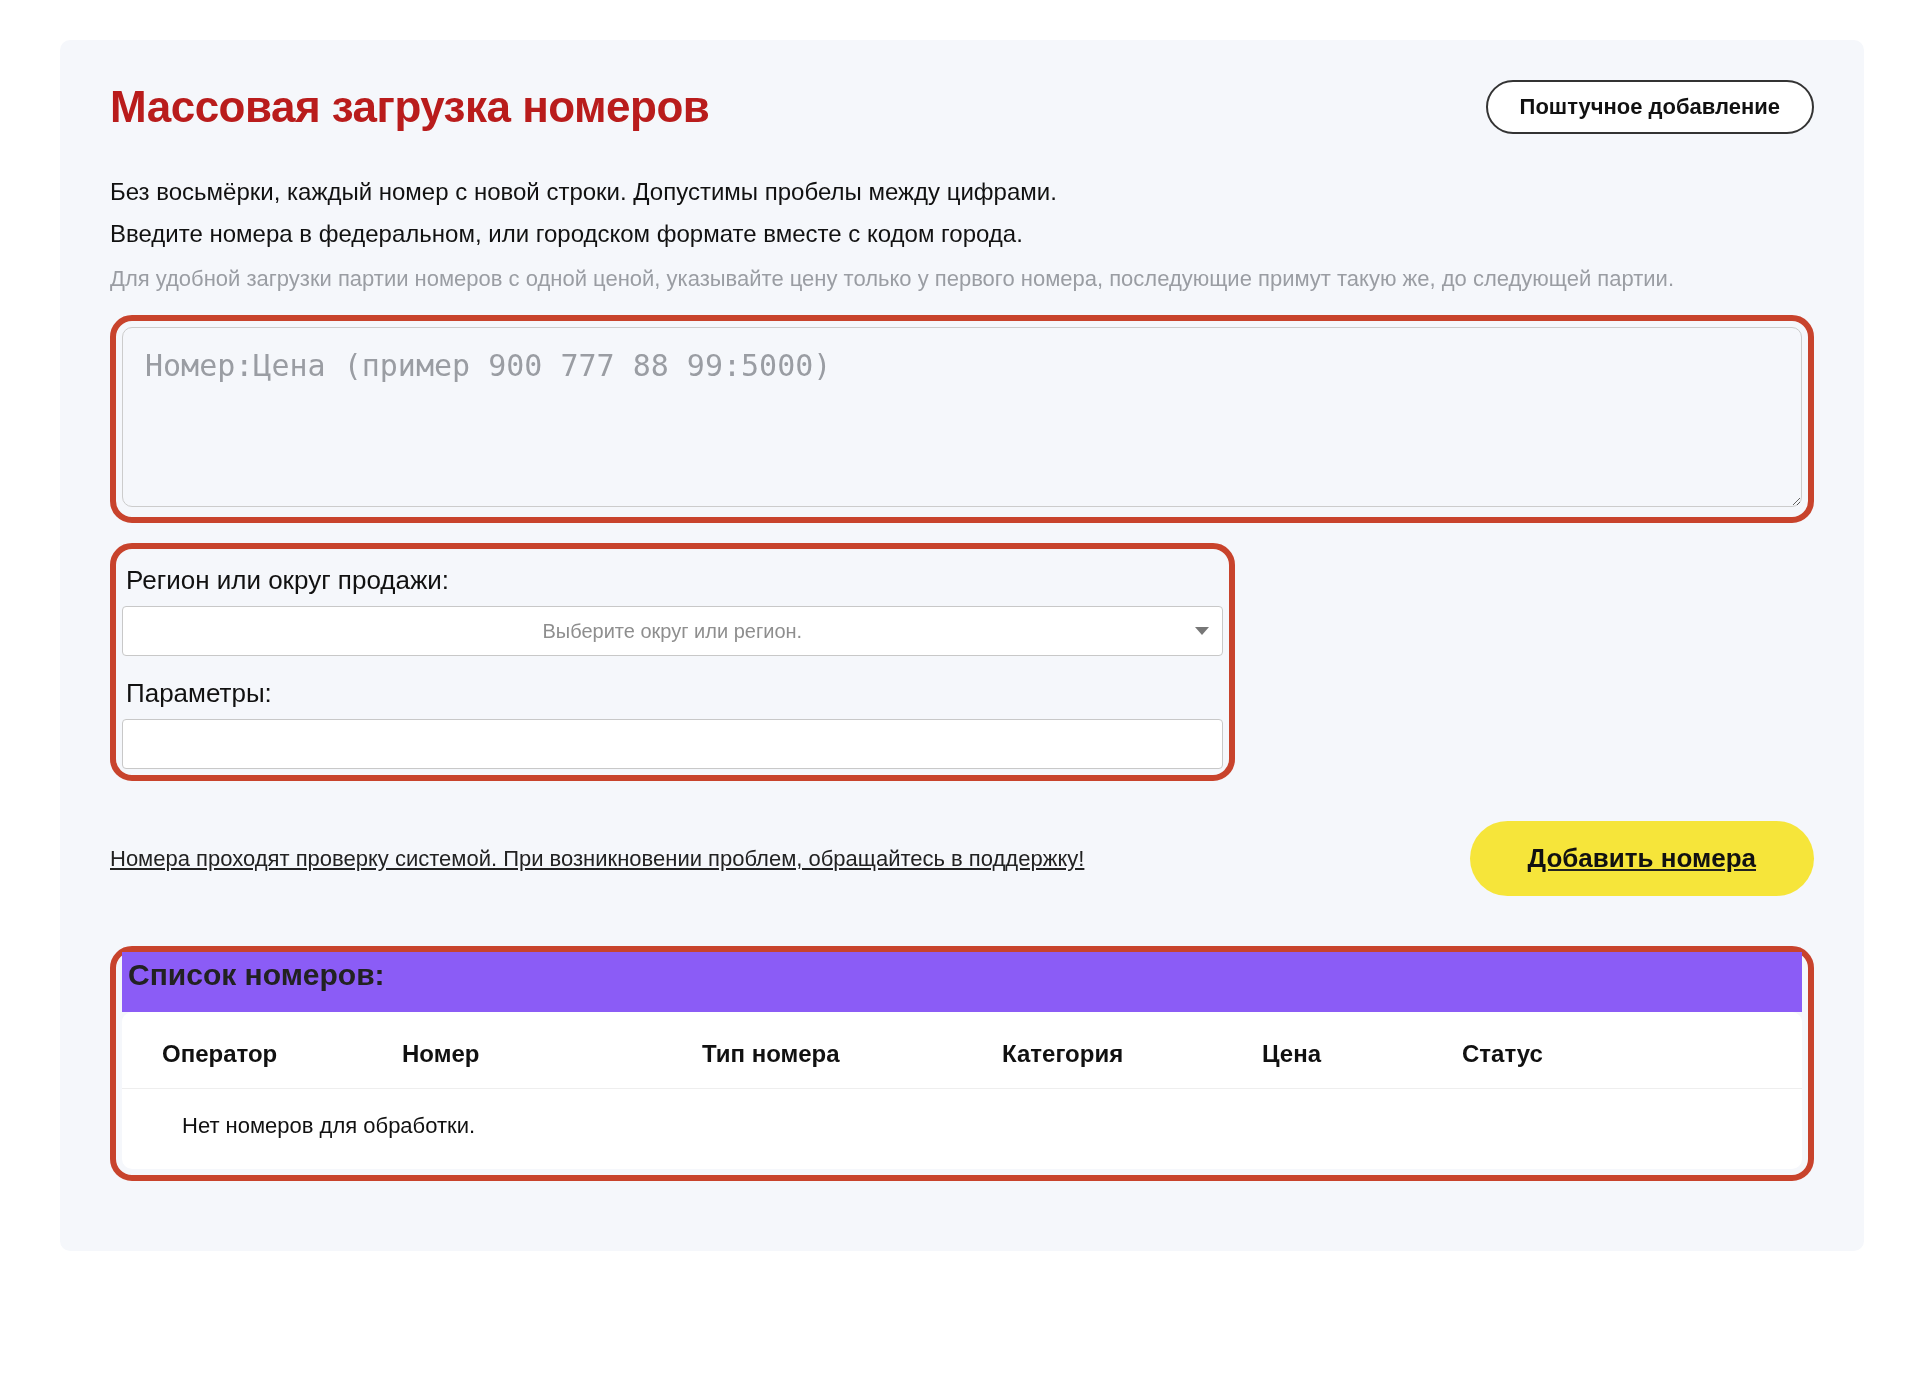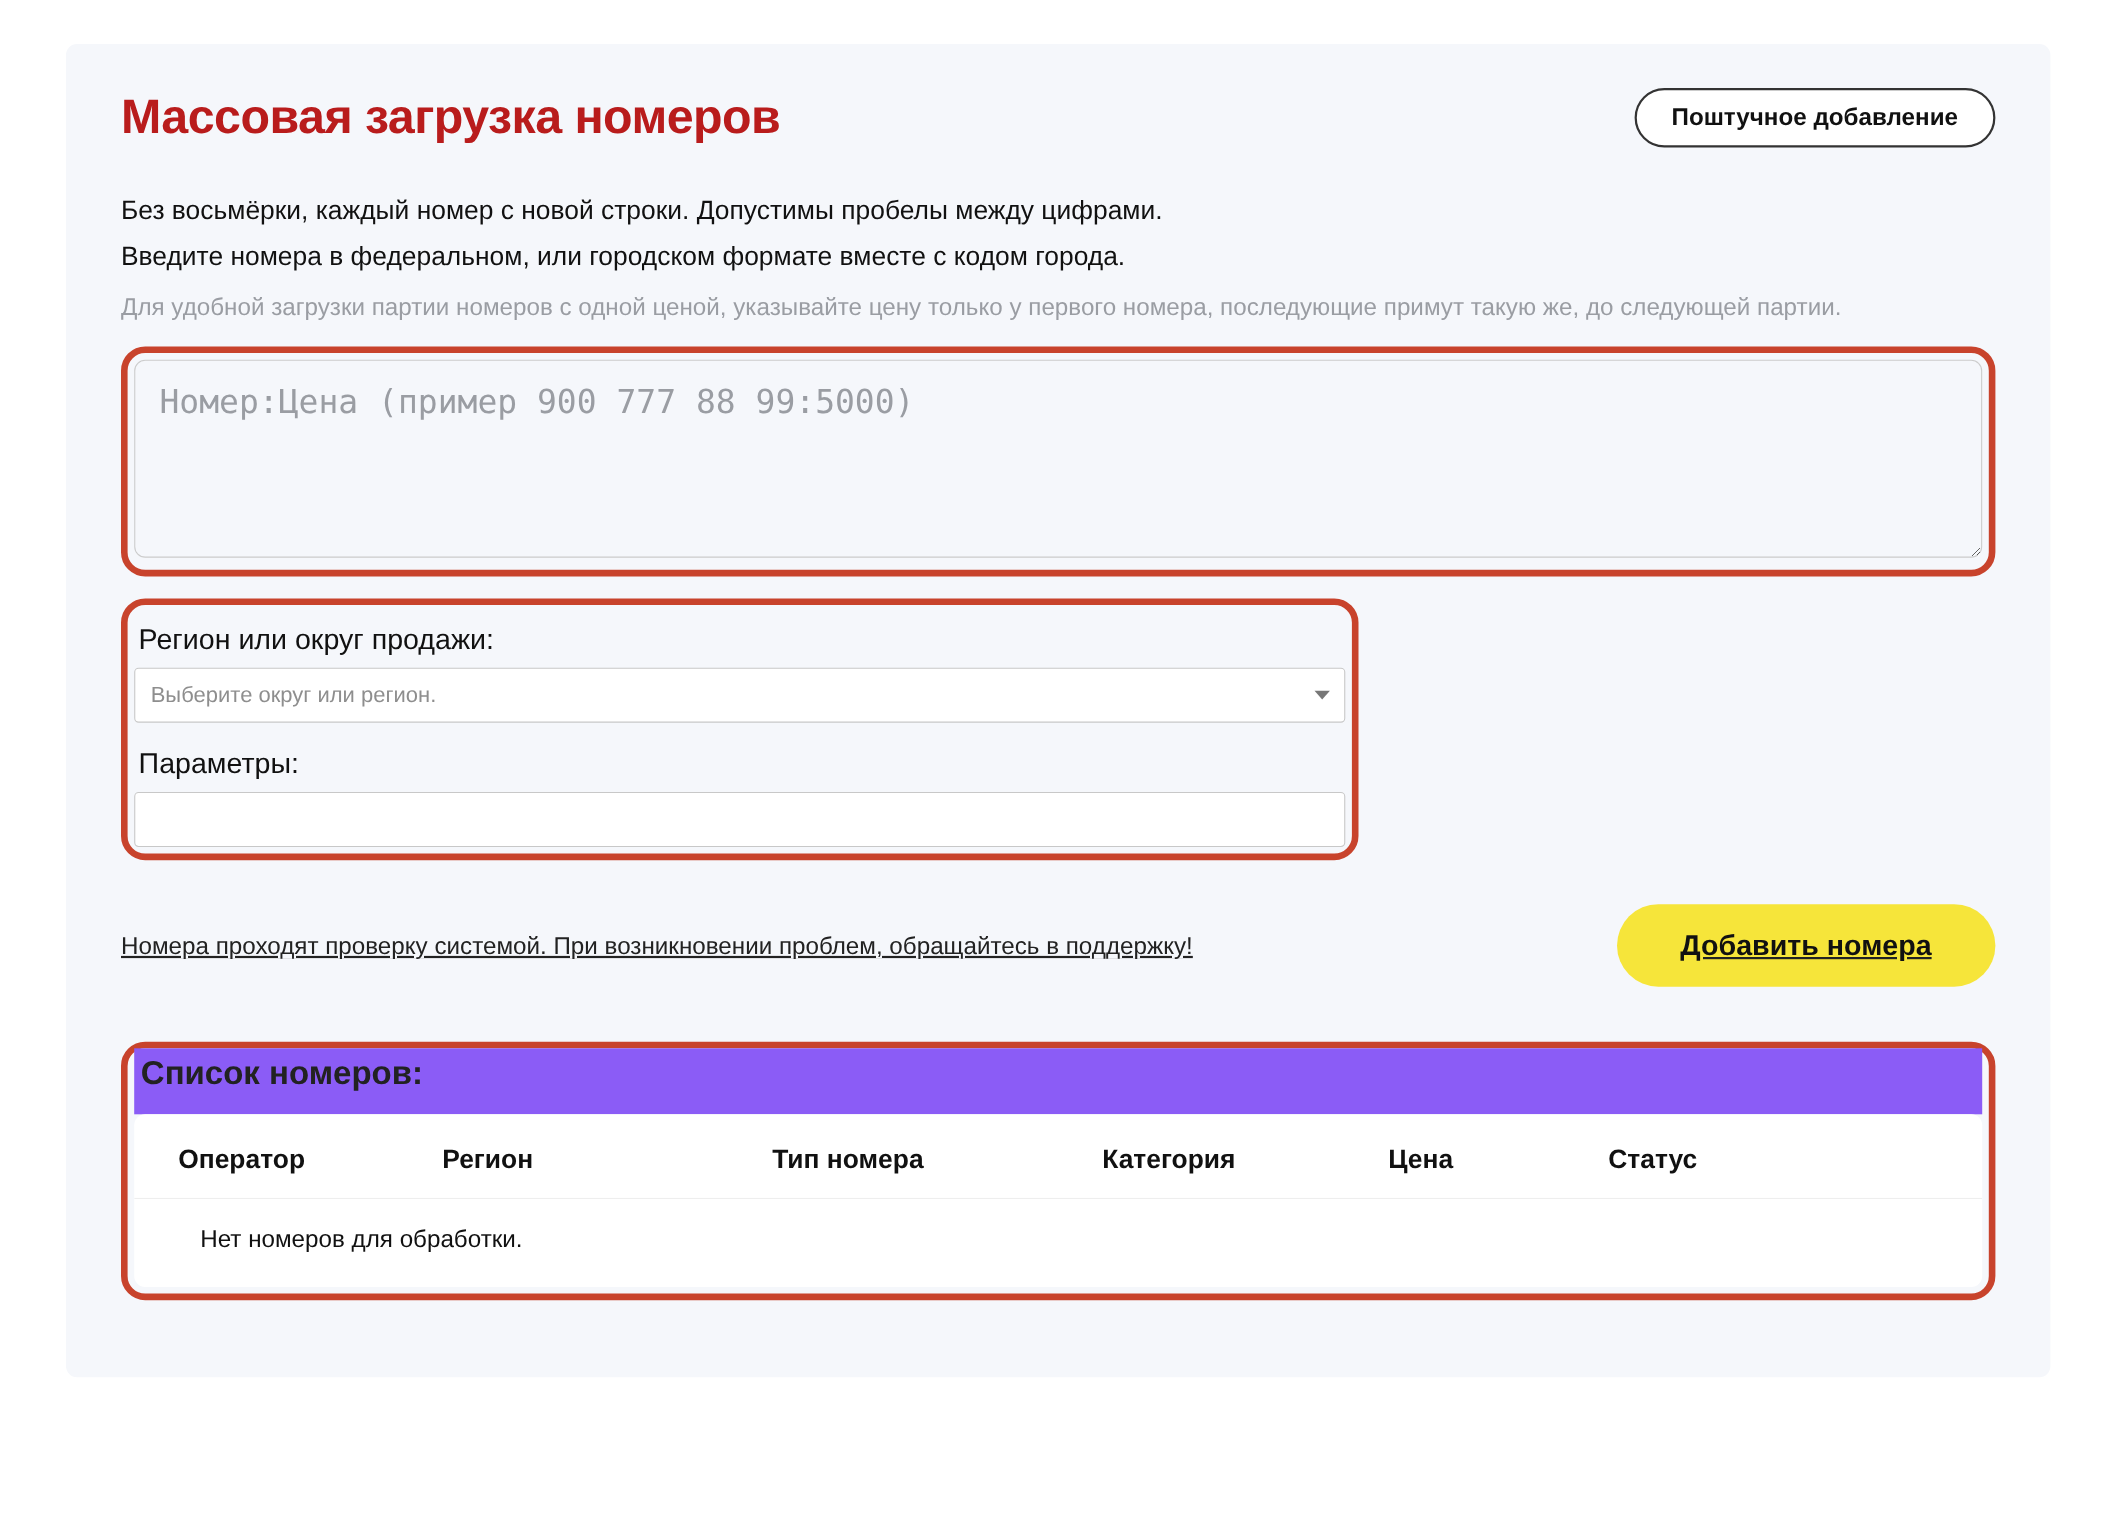--- a/index.html
+++ b/index.html
@@ -90,20 +90,21 @@
   }
   .select-wrap {
     position: relative;
     width: 100%;
   }
   .form-select {
     appearance: none;
     -webkit-appearance: none;
     color: #8e8e8e;
     cursor: pointer;
+    text-align: center;
   }
   .caret {
     position: absolute;
     right: 14px;
     top: 50%;
     transform: translateY(-50%);
     pointer-events: none;
     width: 0; height: 0;
     border-left: 7px solid transparent;
     border-right: 7px solid transparent;
@@ -193,21 +194,21 @@
   <div class="actions-row">
     <span class="hint">Номера проходят проверку системой. При возникновении проблем, обращайтесь в поддержку!</span>
     <button class="primary-btn">Добавить номера</button>
   </div>
 
   <div class="hl-box" style="padding:0 6px 6px 6px;">
     <div class="list-title">Список номеров:</div>
     <div class="list-block">
       <div class="table-head">
         <span class="th">Оператор</span>
-        <span class="th">Регион</span>
+        <span class="th">Номер</span>
         <span class="th">Тип номера</span>
         <span class="th">Категория</span>
         <span class="th">Цена</span>
         <span class="th">Статус</span>
       </div>
       <div class="empty-row">Нет номеров для обработки.</div>
     </div>
   </div>
 
 </div>

